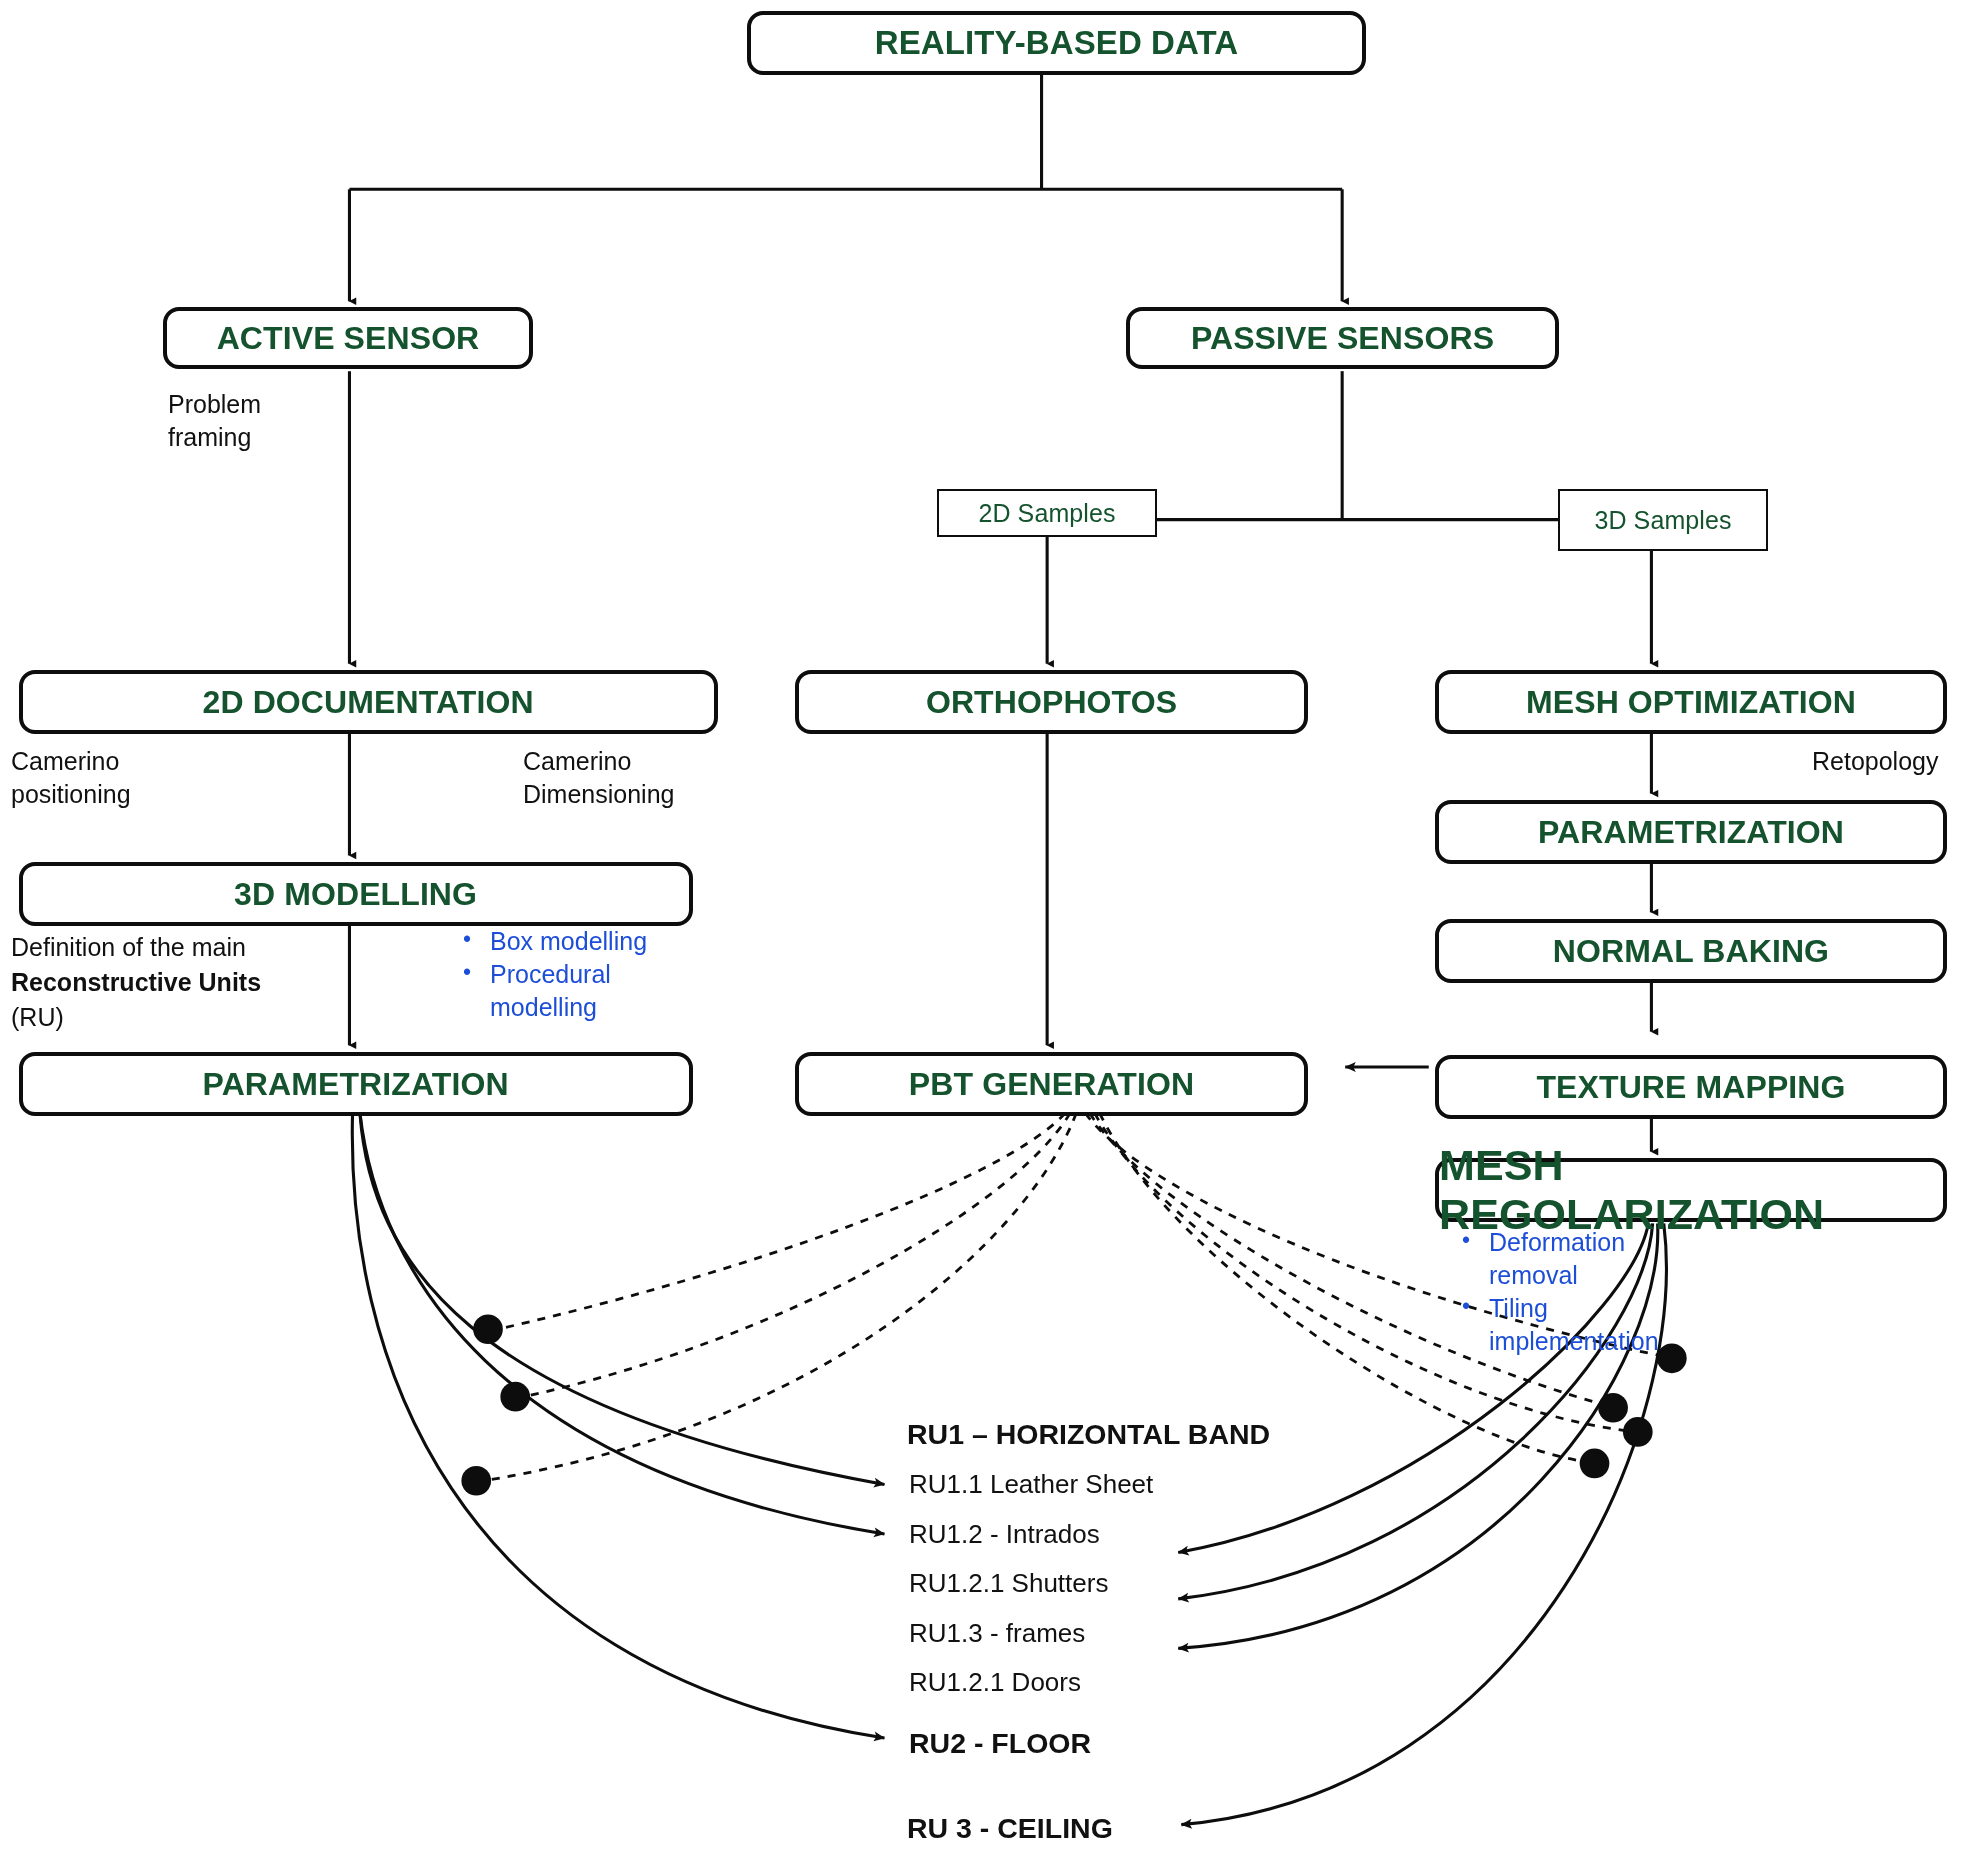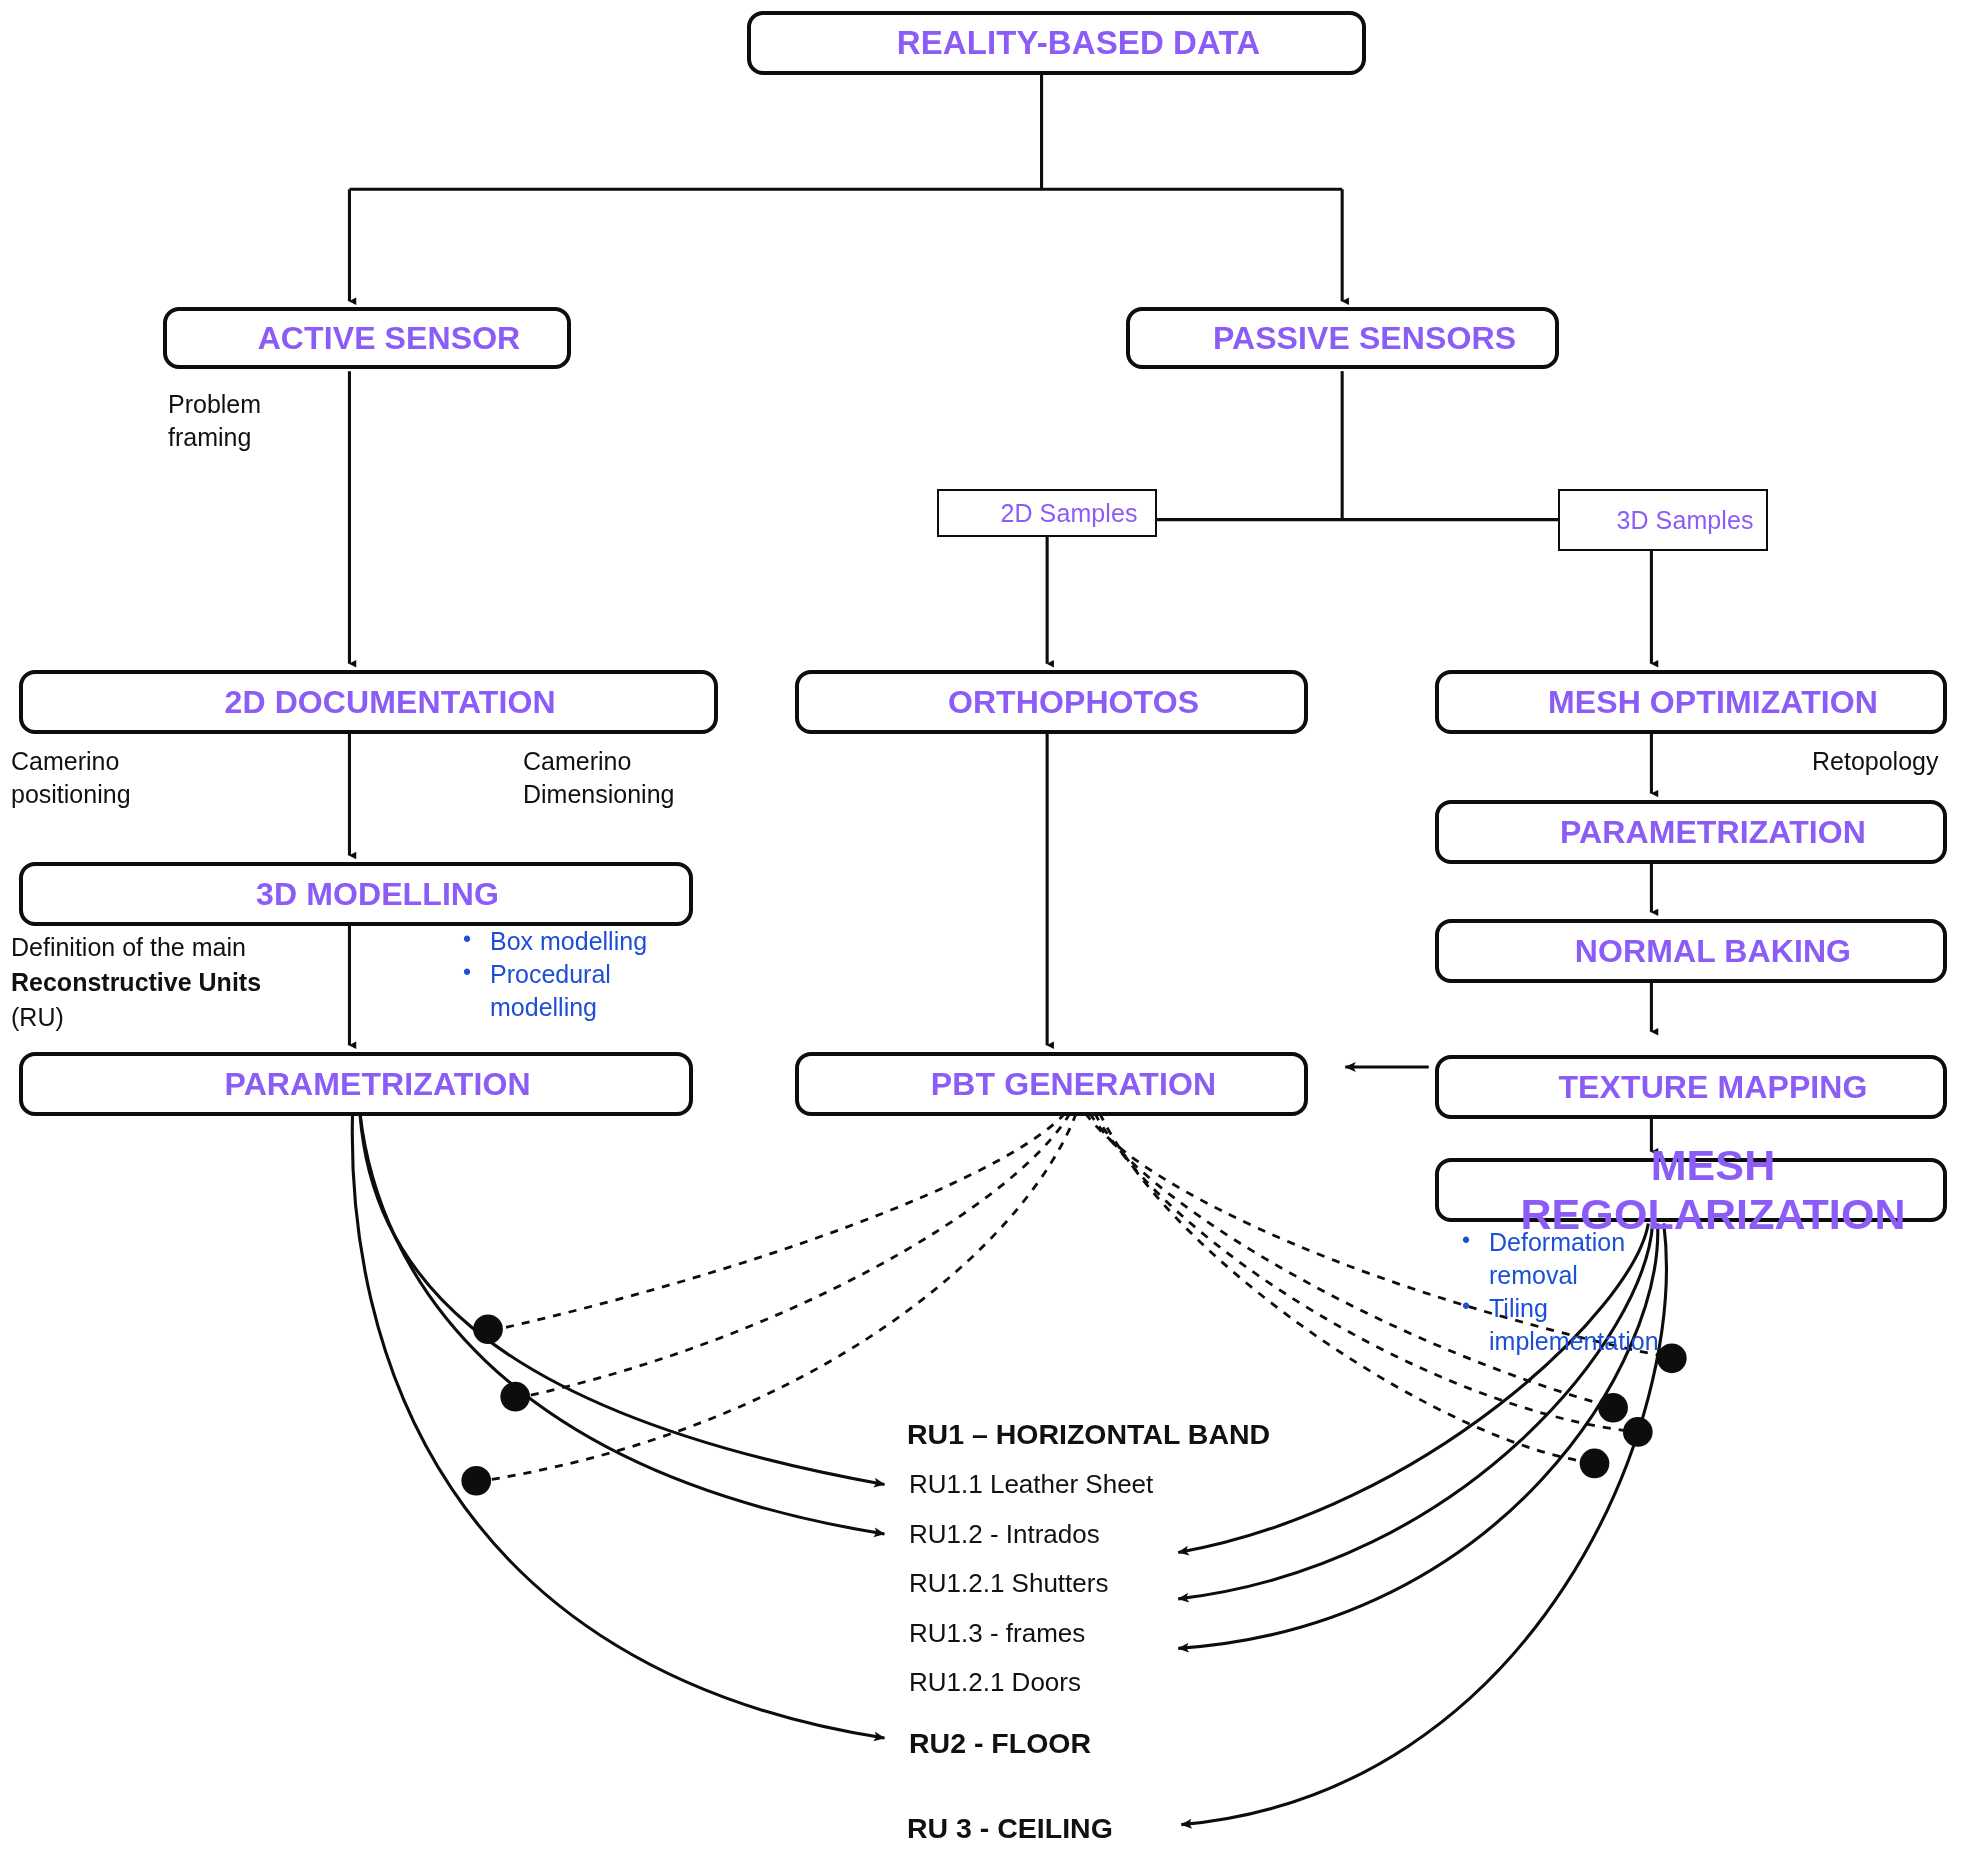--- a/index.html
+++ b/index.html
@@ -25,26 +25,25 @@
   
   .node {
     position: absolute;
     box-sizing: border-box;
     background: #ffffff;
     border: 4.3px solid #0d0d0d;
     border-radius: 16px;
     display: flex;
     align-items: center;
     justify-content: center;
-    text-align: center;
+    text-align: left;
     font-weight: bold;
-    color: #8b5cf6;
+    color: #14532d;
     letter-spacing: 0.1px;
     z-index: 3;
-    padding-left: 44px;
   }
   .node.square {
     border-width: 2.5px;
     border-radius: 0;
     font-weight: normal;
   }
   
   .note {
     position: absolute;
     color: #111111;
@@ -153,21 +152,21 @@
       <circle cx="770" cy="2394" r="24"></circle>
       <circle cx="2703" cy="2196" r="24"></circle>
       <circle cx="2608" cy="2276" r="24"></circle>
       <circle cx="2648" cy="2315" r="24"></circle>
       <circle cx="2578" cy="2366" r="24"></circle>
     </g>
   </svg>
 
   <div class="node" style="left:747px;top:11px;width:619px;height:64px;font-size:33px;">REALITY-BASED DATA</div>
 
-  <div class="node" style="left:163px;top:307px;width:408px;height:62px;font-size:32px;">ACTIVE SENSOR</div>
+  <div class="node" style="left:163px;top:307px;width:370px;height:62px;font-size:32px;">ACTIVE SENSOR</div>
 
   <div class="node" style="left:1126px;top:307px;width:433px;height:62px;font-size:32px;">PASSIVE SENSORS</div>
 
   <div class="node square" style="left:937px;top:489px;width:220px;height:48px;font-size:25px;">2D Samples</div>
 
   <div class="node square" style="left:1558px;top:489px;width:210px;height:62px;font-size:25px;">3D Samples</div>
 
   <div class="node" style="left:18.6px;top:670px;width:699px;height:64px;font-size:32px;">2D DOCUMENTATION</div>
 
   <div class="node" style="left:18.6px;top:862px;width:674px;height:64px;font-size:32px;">3D MODELLING</div>

